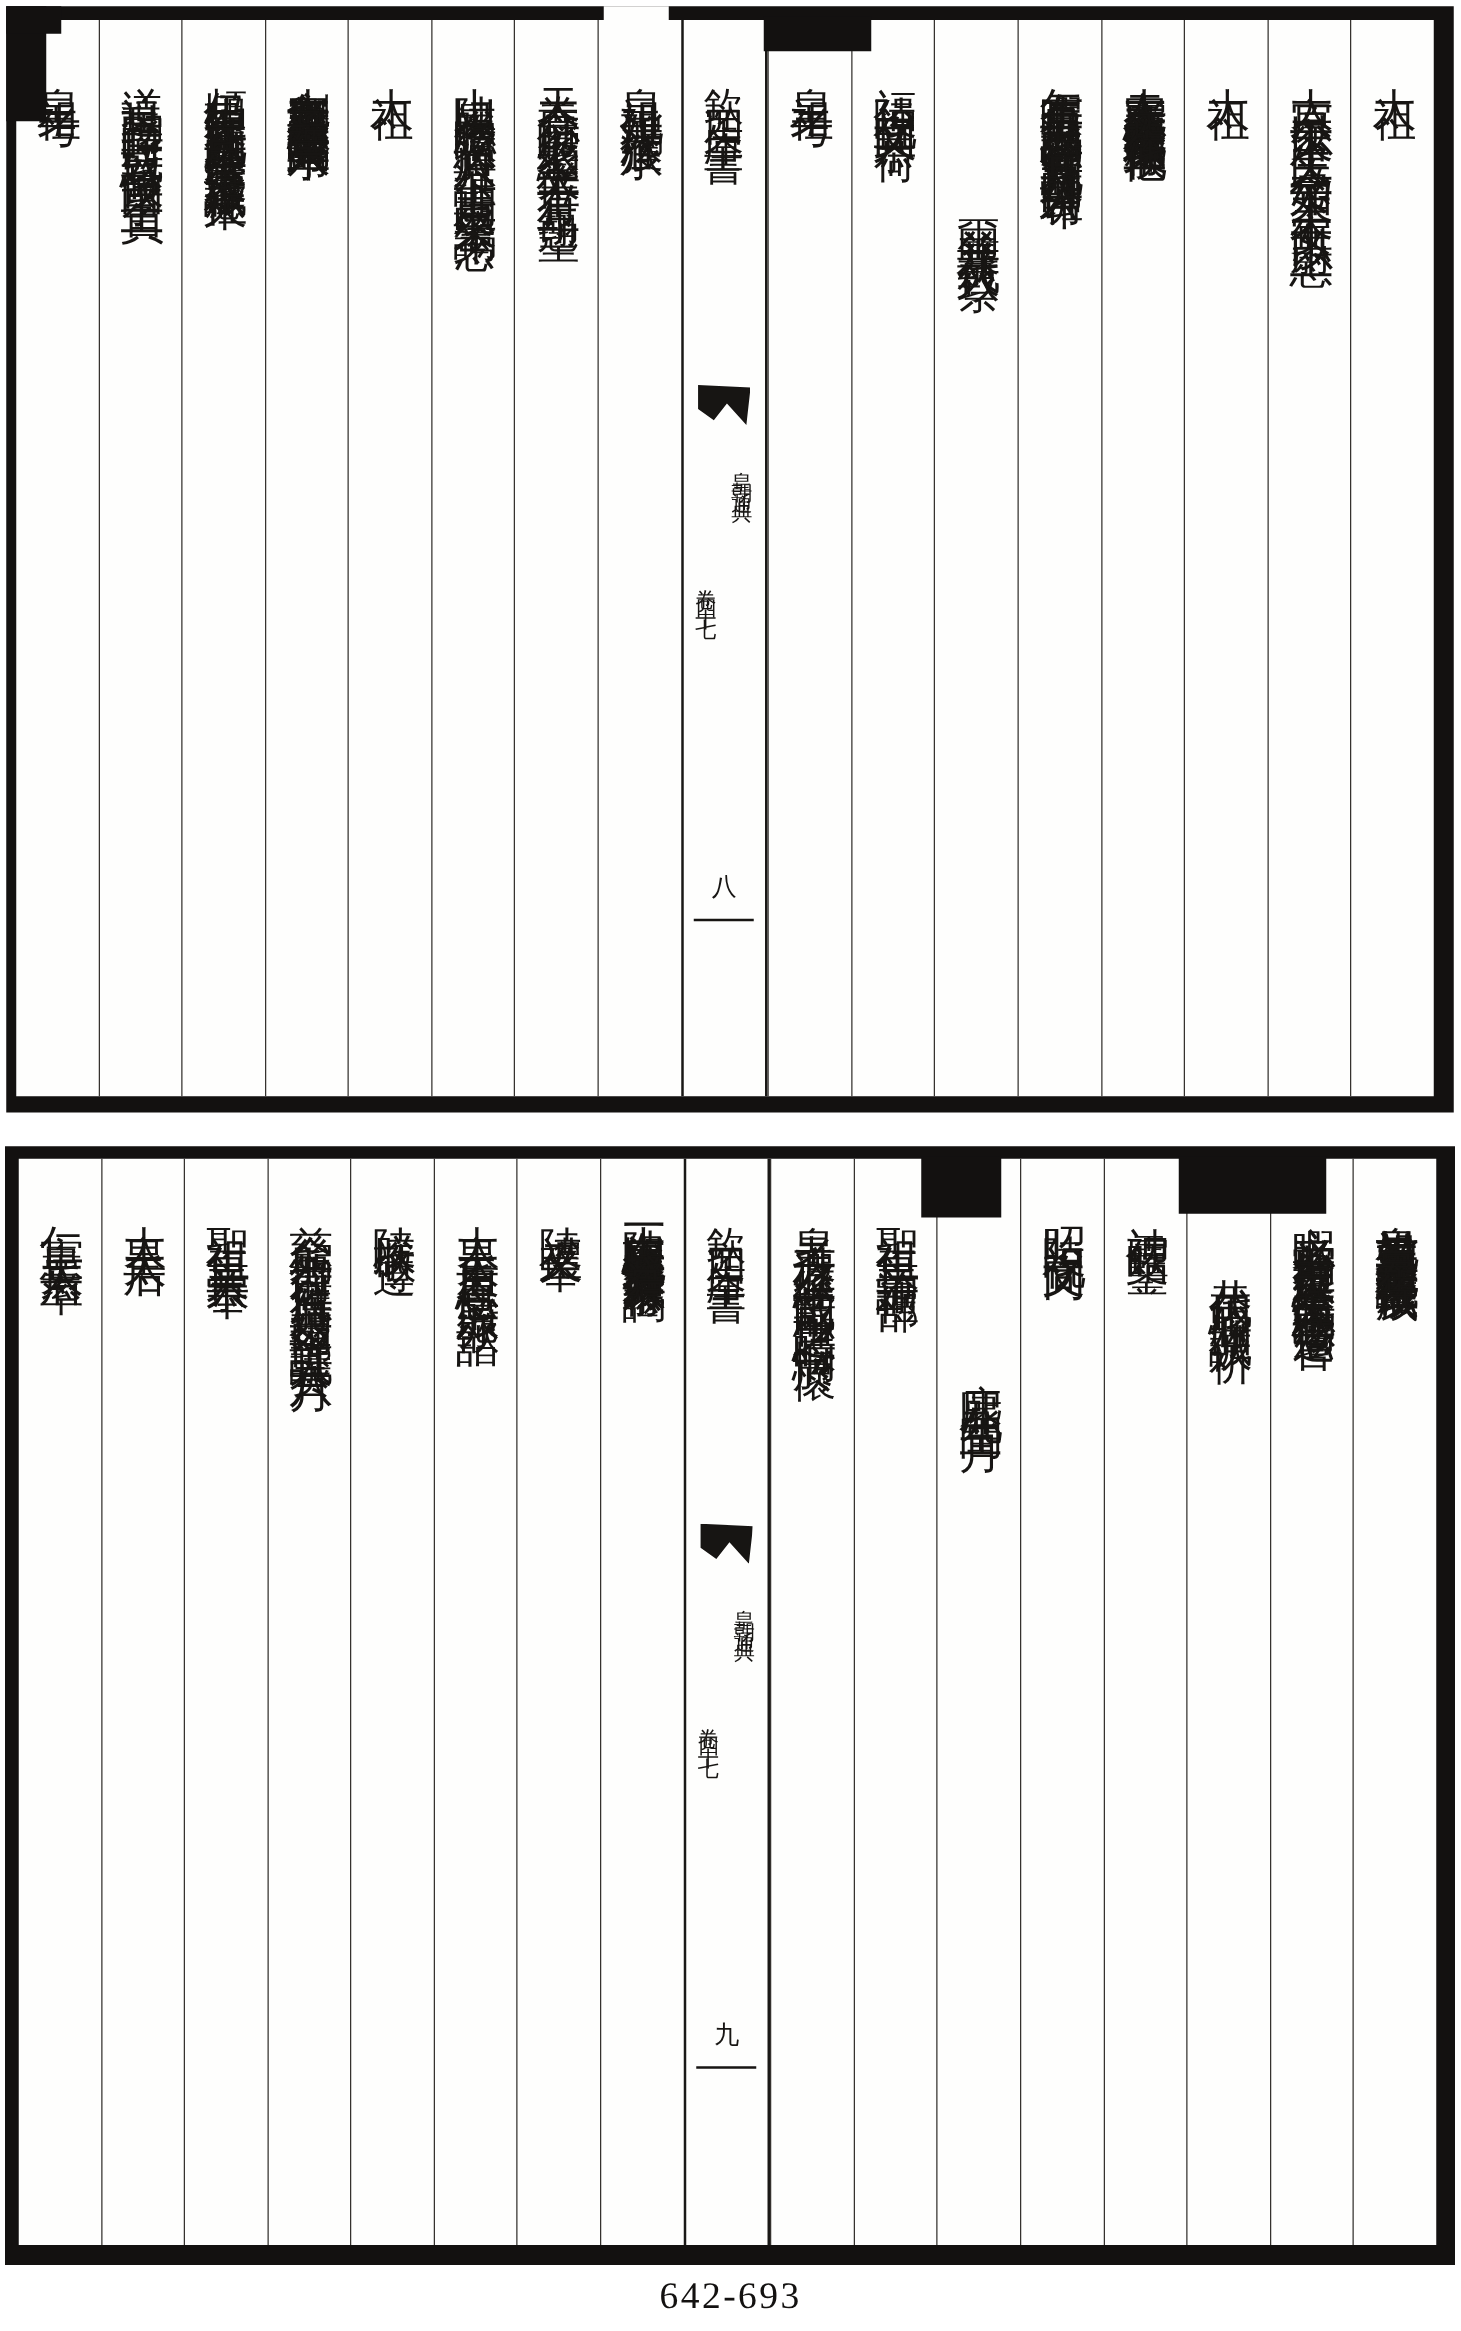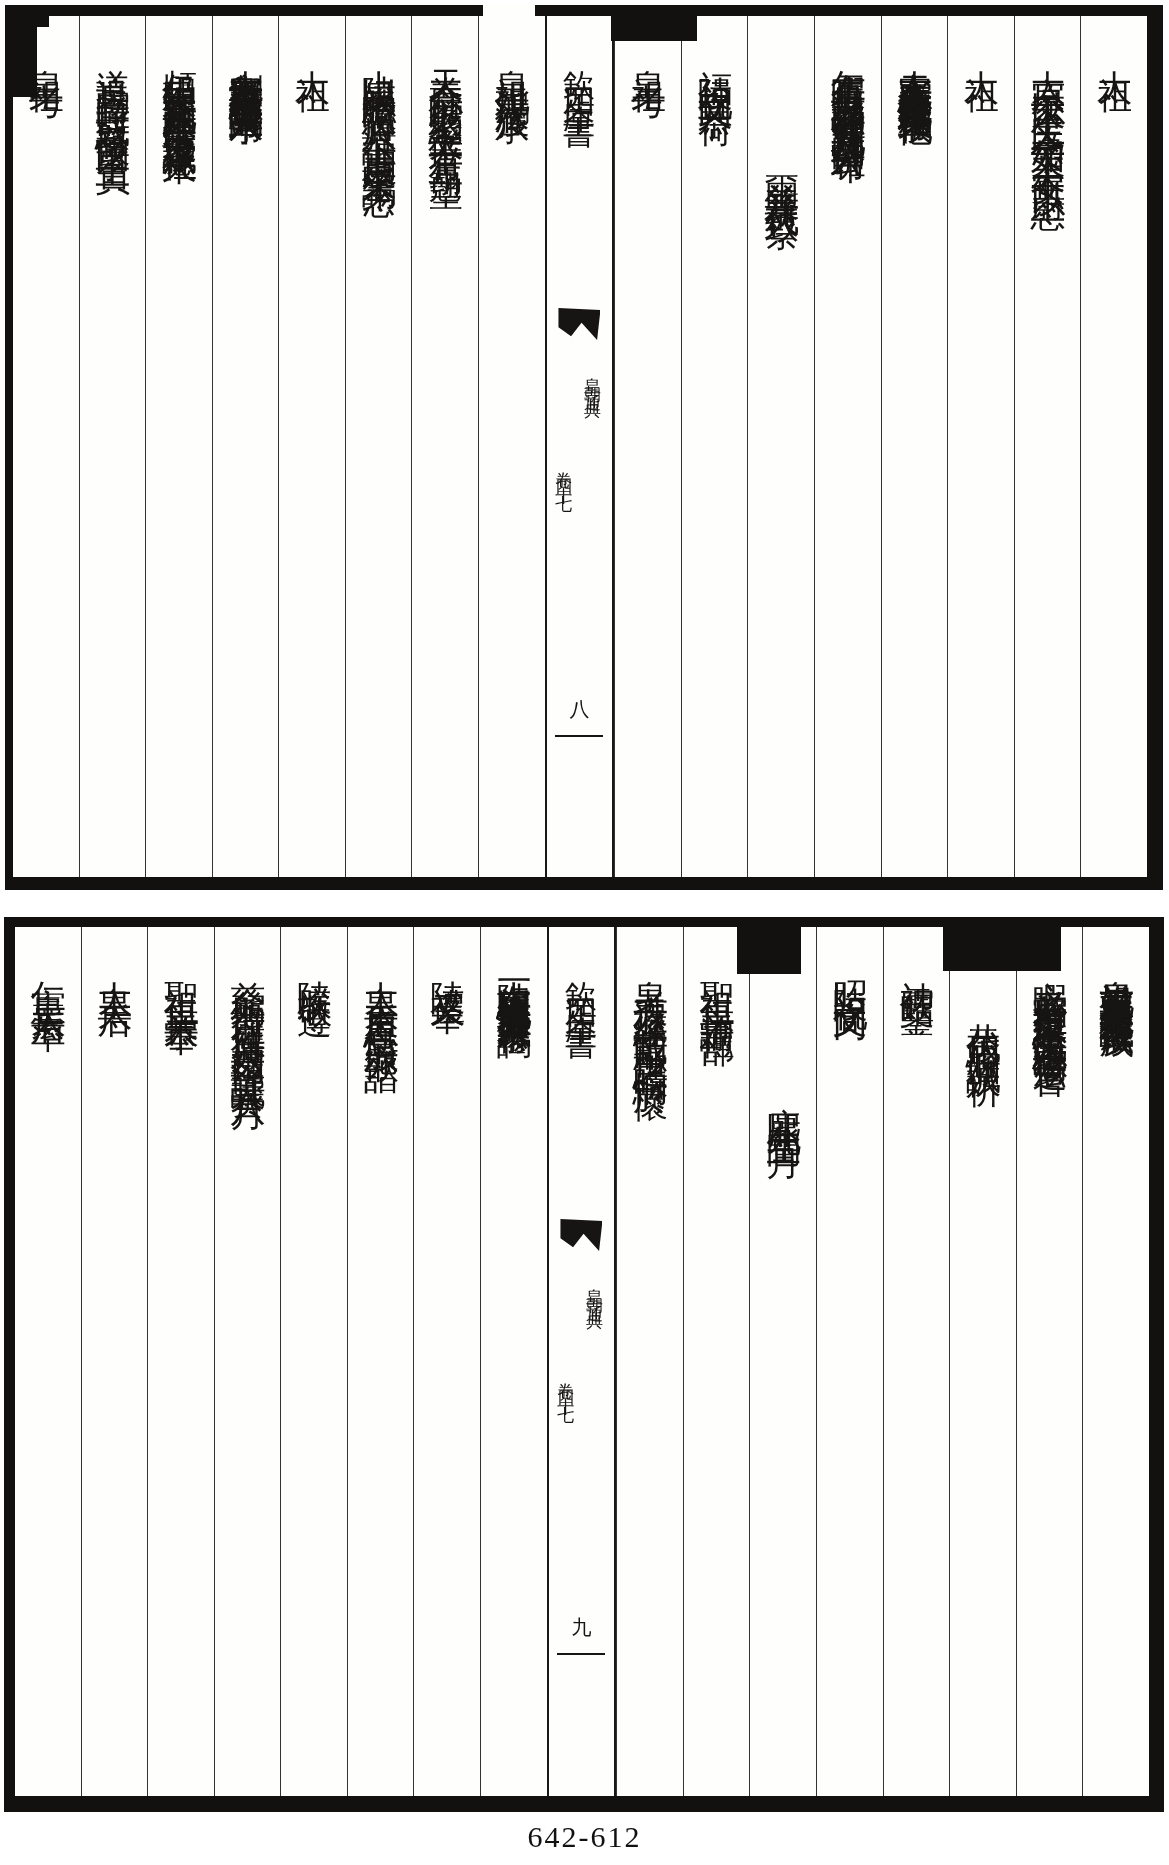--- a/index.html
+++ b/index.html
@@ -179,13 +179,13 @@
       </div>
       <div class="col">
         <div class="vcol" style="padding-top: 26px; letter-spacing: 7px;">仁憲皇太后率</div>
       </div>
     </div>
 
   <div class="notch" style="left:722px;top:-2px;width:64px;height:49px;"></div>
   <div class="notch" style="left:928px;top:-2px;width:118px;height:46px;"></div>
 </div>
 
-<div class="catalog">642-612</div>
+<div class="catalog">642-693</div>
 
 </body></html>

